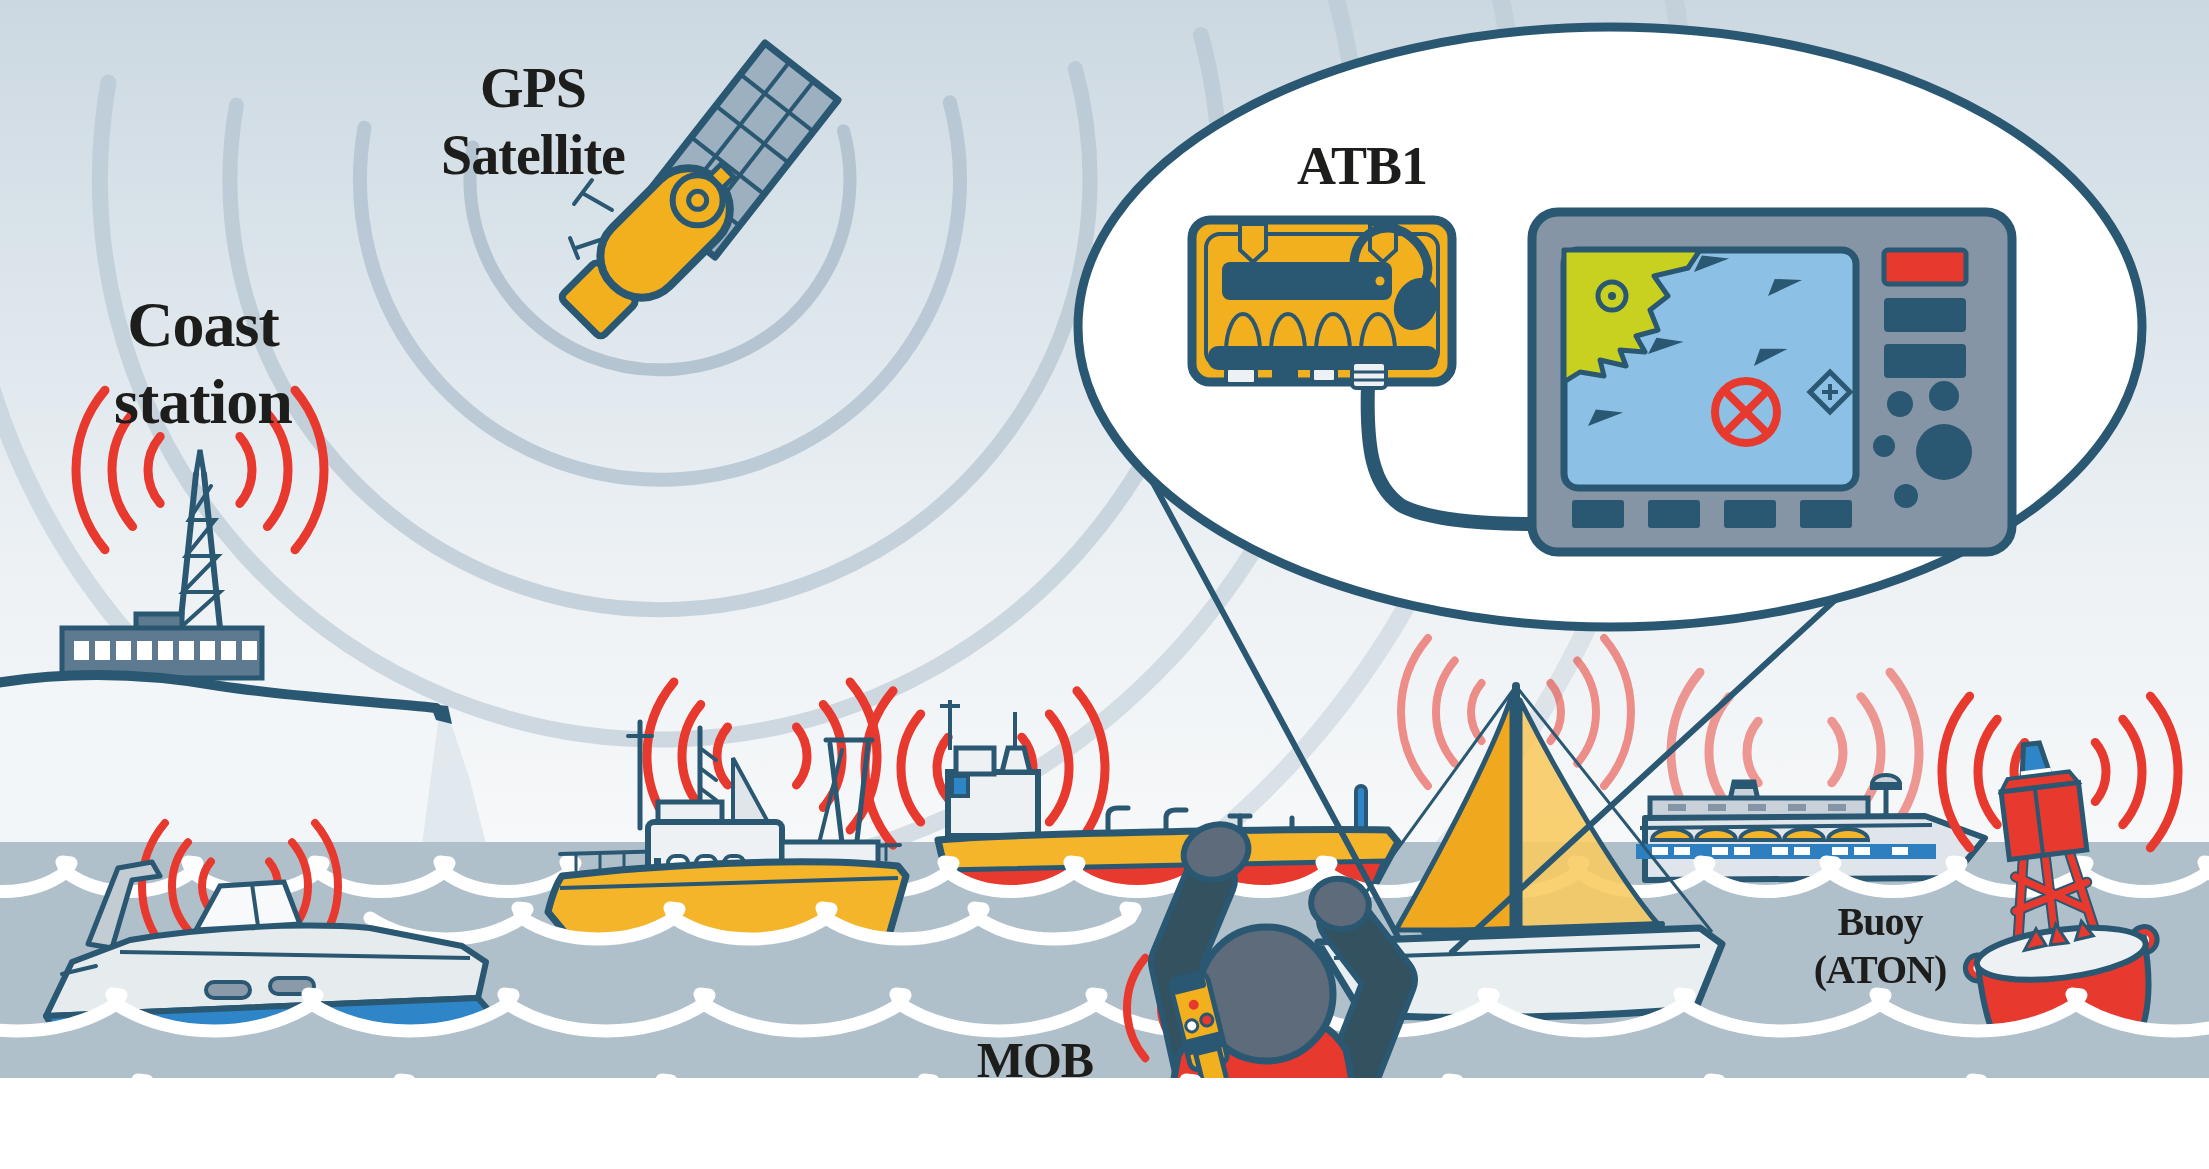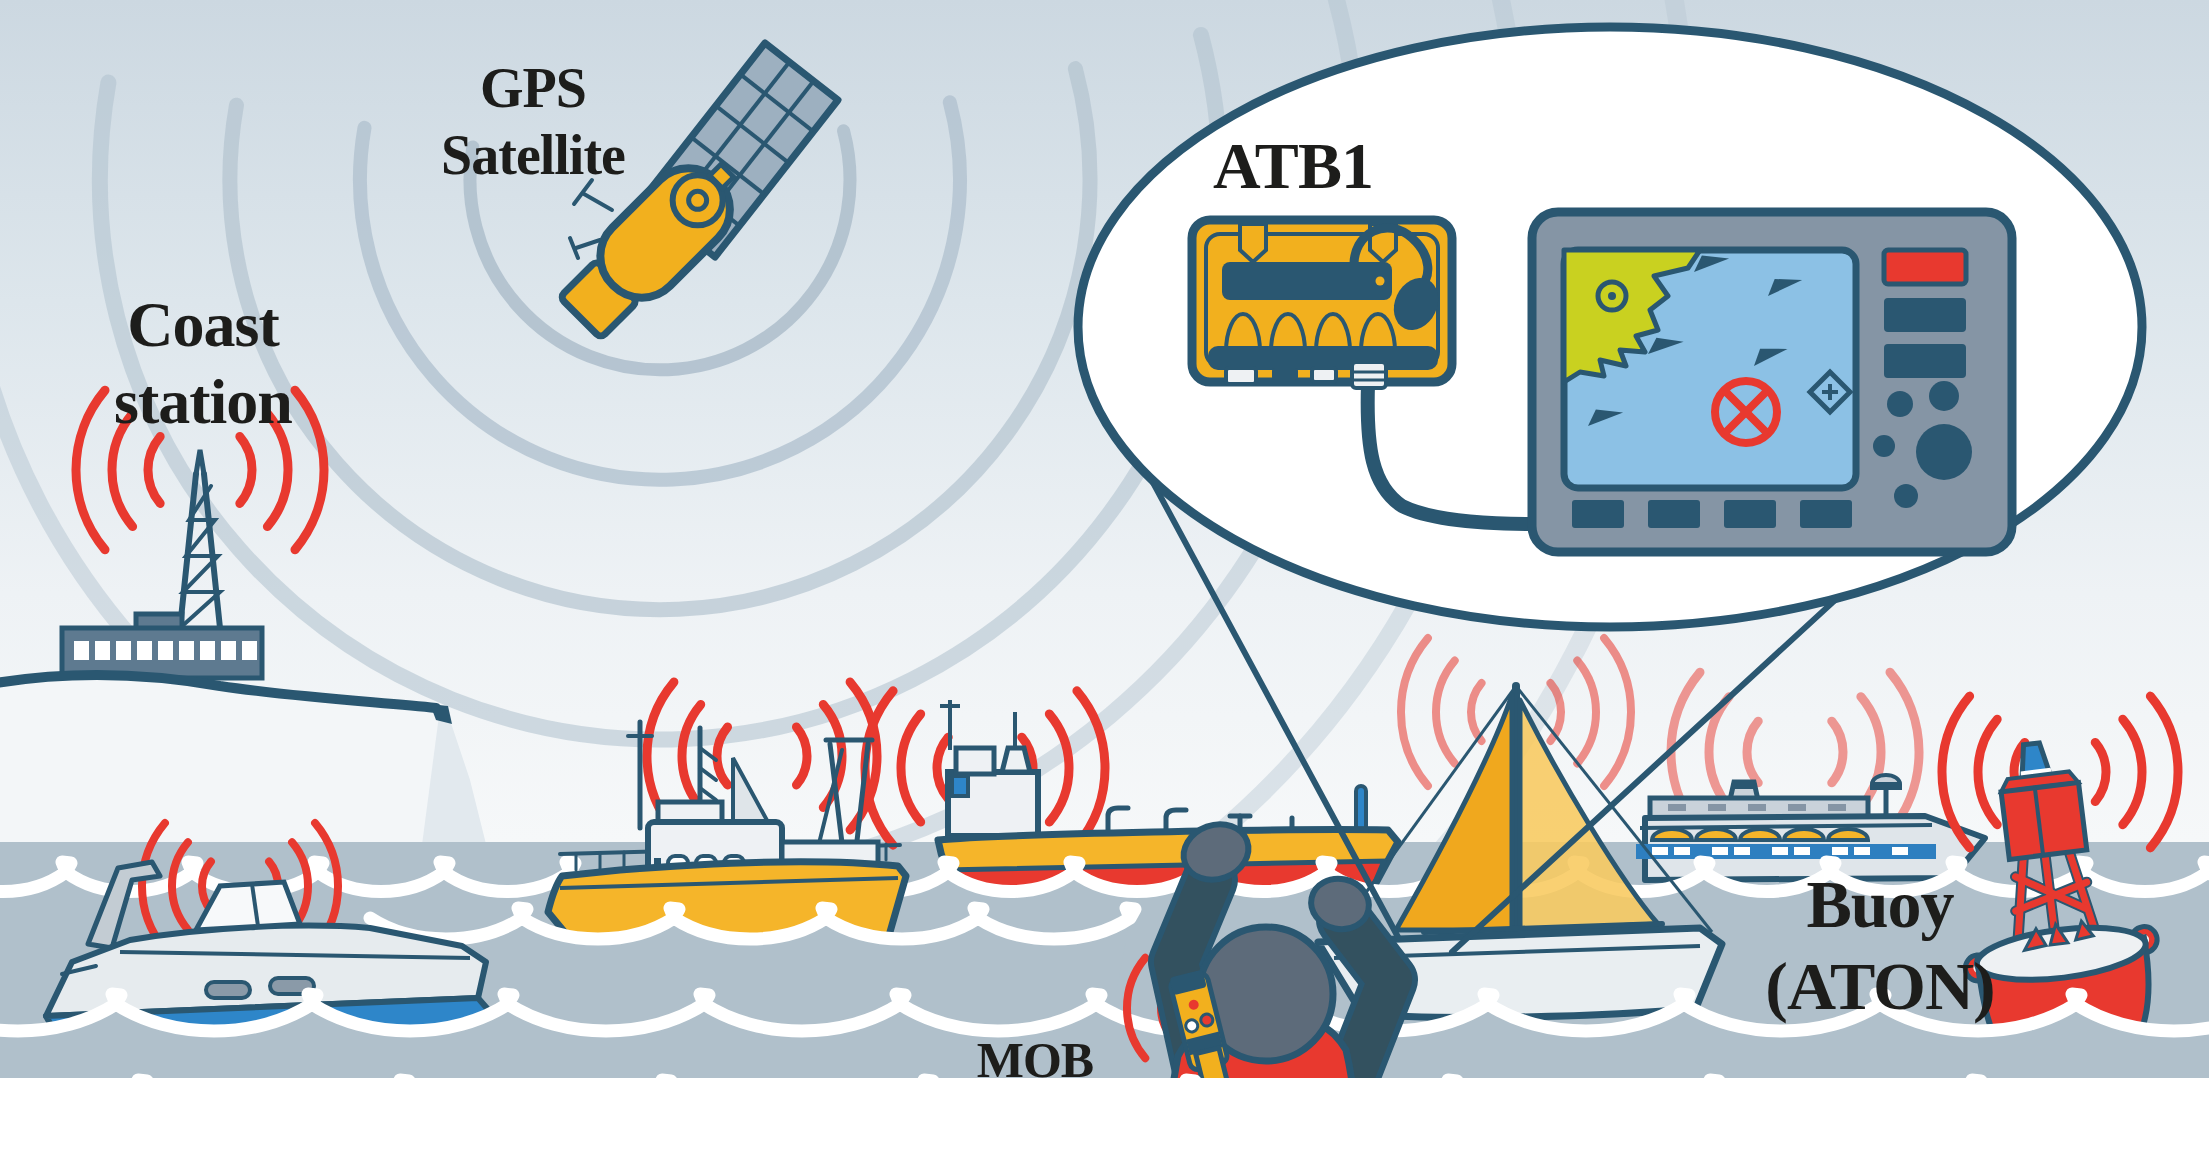--- a/index.html
+++ b/index.html
@@ -9,24 +9,24 @@
     font-family:Liberation Serif, serif;
   }
   .scene svg{position:absolute;left:0;top:0;}
   .lbl{
     position:absolute;transform:translate(-50%,-50%);
     font-weight:bold;color:#1d1d1b;text-align:center;
     line-height:1.2;white-space:pre-line;letter-spacing:-1px;
   }
   #lbl-gps{left:533px;top:122px;font-size:56px;}
   #lbl-coast{left:203px;top:364px;font-size:64px;}
-  #lbl-atb1{left:1293px;top:166px;font-size:66px;}
+  #lbl-atb1{left:1362px;top:166px;font-size:54px;}
   #lbl-chart{left:1763px;top:166px;font-size:54px;}
   #lbl-mob{left:1035px;top:1060px;font-size:50px;text-align:right;}
-  #lbl-buoy{left:1880px;top:946px;font-size:68px;}
+  #lbl-buoy{left:1880px;top:946px;font-size:40px;}
 </style>
 </head>
 <body>
 
 <div class="scene">
 <svg width="2209" height="1169" viewBox="0 0 2209 1169">
   <defs>
     <path id="dart" d="M 0 0 L 36 -11 L 9 -16 Z"></path>
   </defs>
 

